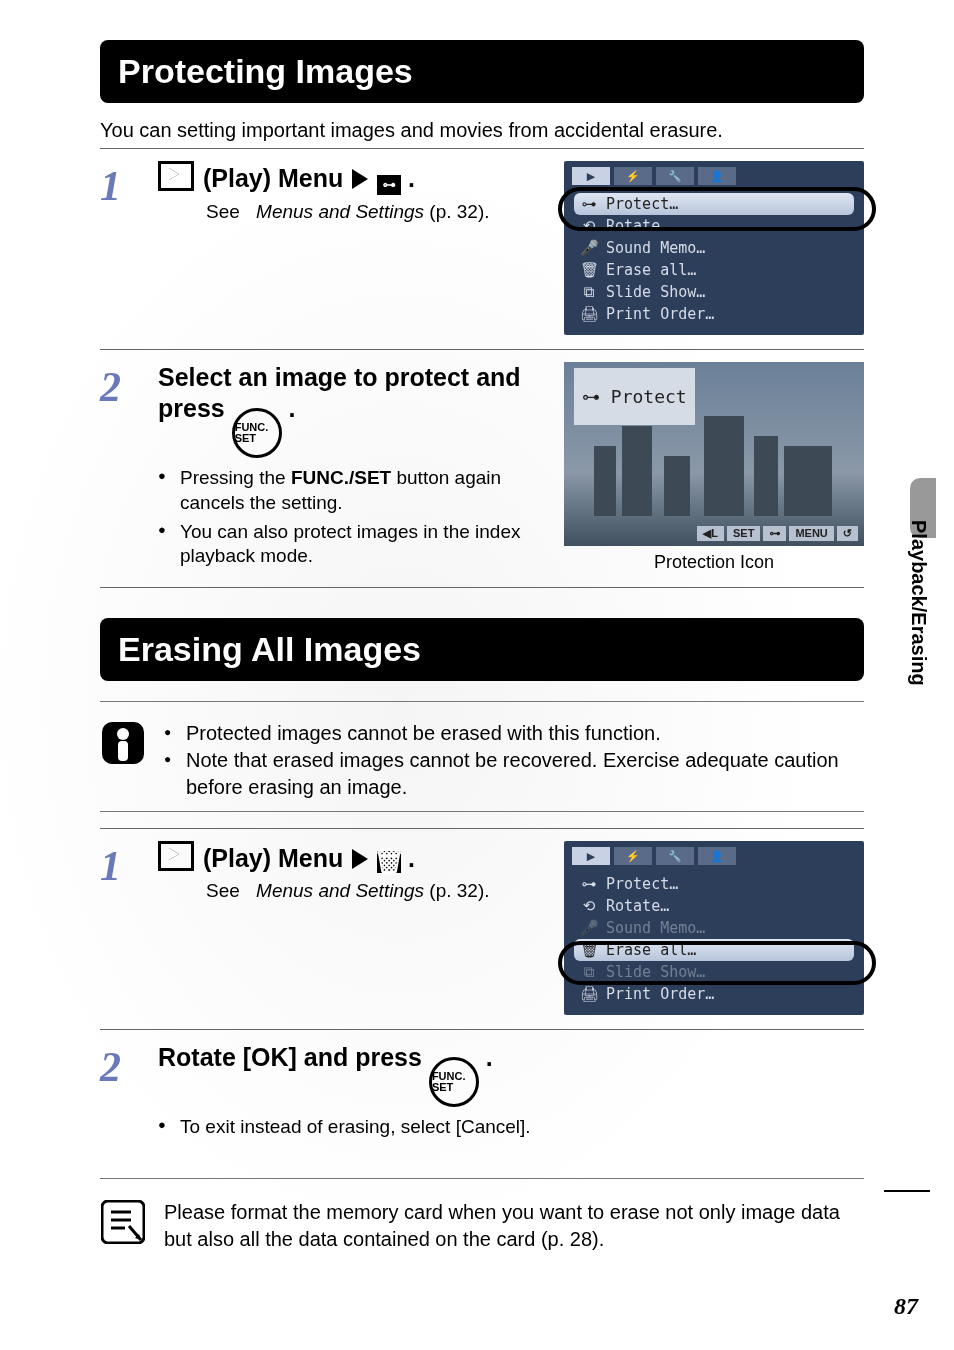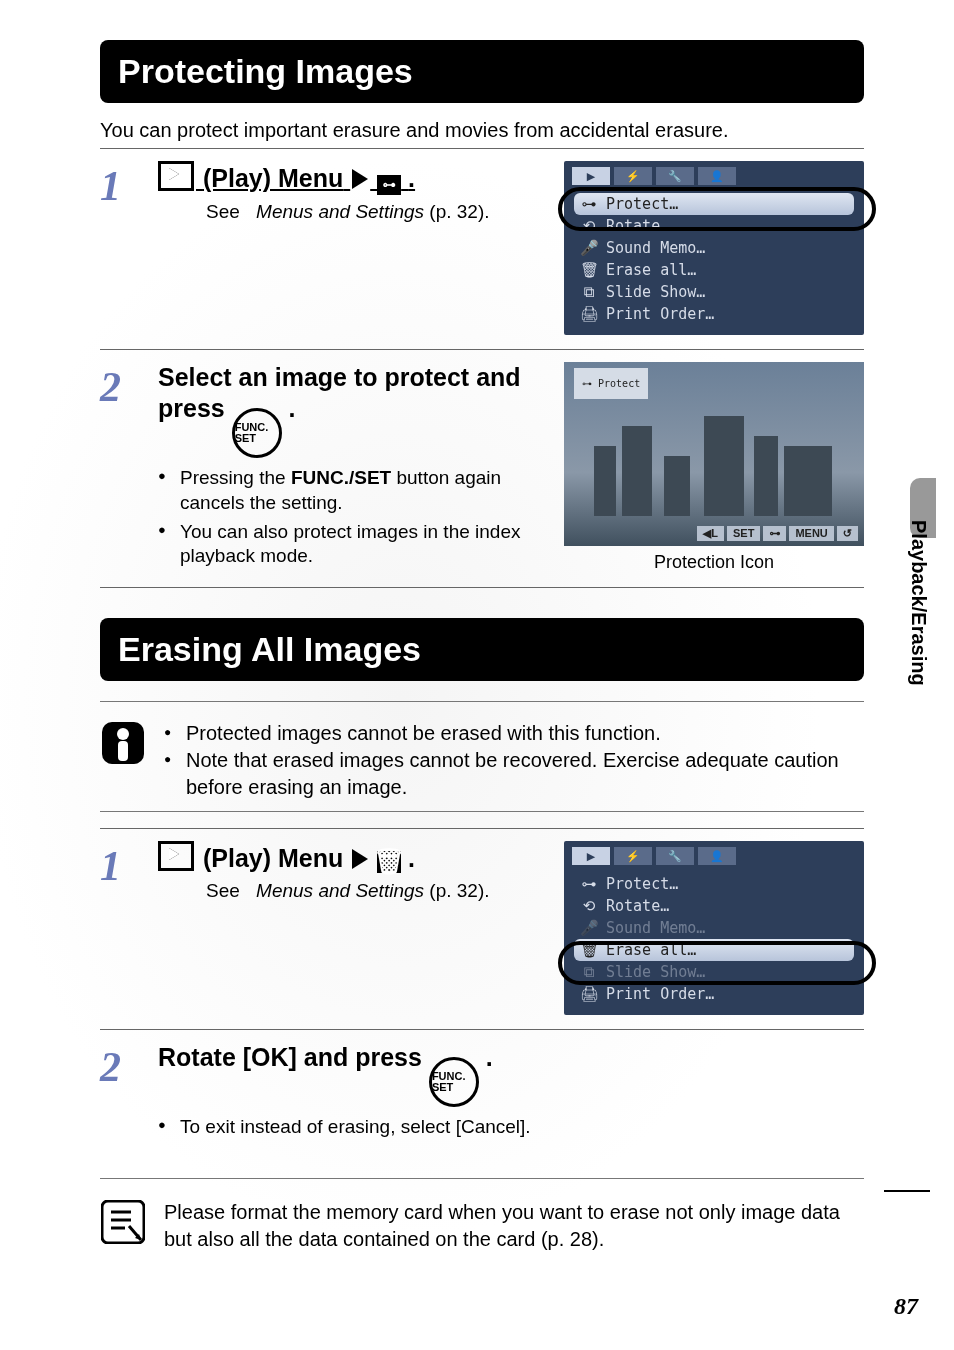--- a/index.html
+++ b/index.html
@@ -144,22 +144,22 @@
     background: linear-gradient(#6b8098,#8a98a8 60%,#40505e);
     position: relative;
     overflow: hidden;
   }
   .protect-label {
     position: absolute;
     top: 6px;
     left: 10px;
     background: #d5dce6;
     color: #222;
-    font-size: 10px;
-    padding: 10px 8px;
+    font-size: 18px;
+    padding: 18px 8px;
     font-family: "Lucida Console", monospace;
   }
   .protect-bar {
     position: absolute;
     bottom: 5px;
     right: 6px;
     display: flex;
     gap: 3px;
   }
   .protect-bar .chip {
@@ -302,26 +302,26 @@
     font-weight:bold;
     vertical-align:-14px;
   }
 </style>
 </head>
 <body>
 
 <div class="page">
 
   <div class="section-header">Protecting Images</div>
-  <div class="intro">You can protect important erasure and movies from accidental erasure.</div>
+  <div class="intro">You can setting important images and movies from accidental erasure.</div>
 
   <div class="step">
     <div class="step-num">1</div>
     <div class="step-body">
-      <div class="step-title" style="color:#000;display:inline-block;background:none;text-decoration:underline;">
+      <div class="step-title" style="color:#000;display:inline-block;background:none;">
         <span class="play-box" style="border-color: rgb(0, 0, 0); position: relative;"><span style="position: absolute; left: 8px; top: 4px; border-left: 10px solid rgb(0, 0, 0); border-top: 6px solid transparent; border-bottom: 6px solid transparent;"></span></span>
         <span> (Play) Menu</span>
         <span class="arrow" style="border-left-color:#000"></span>
         <span class="key-icon" style="background:#000;color:#fff">⊶</span>
         <span> .</span>
       </div>
       <div class="step-sub">
         <span>See </span><span class="italic">Menus and Settings</span><span> (p. 32).</span>
       </div>
     </div>

